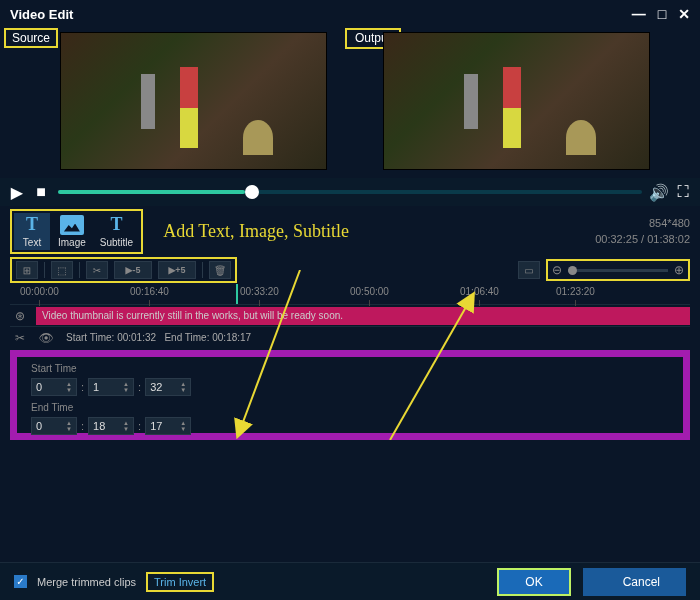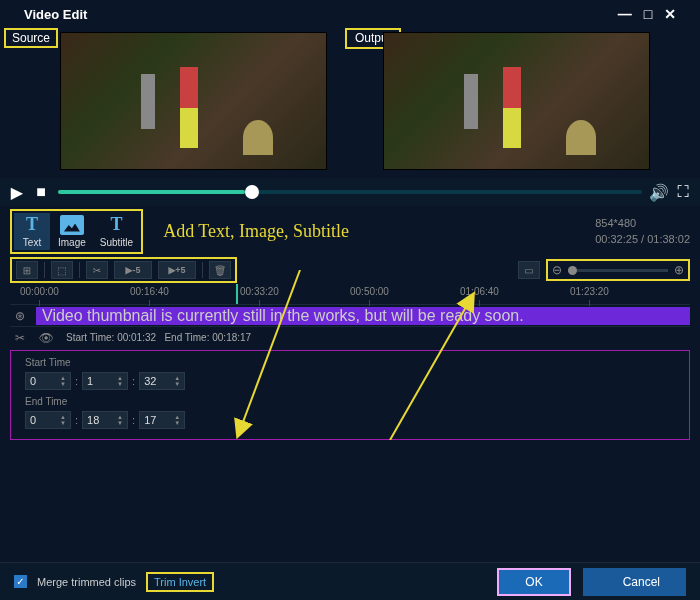--- a/index.html
+++ b/index.html
@@ -1,18 +1,18 @@
 <!DOCTYPE html>
 <html><head>
 <meta charset="utf-8">
 <style>
   * { box-sizing: border-box; margin: 0; padding: 0; font-family: Arial, sans-serif; }
   body { background: #0a1628; color: #ccc; width: 700px; height: 600px; overflow: hidden; position: relative; }
   
-  .titlebar { display: flex; justify-content: space-between; align-items: center; padding: 6px 24px; font-size: 13px; font-weight: bold; color: #fff; }
+  .titlebar { display: flex; justify-content: space-between; align-items: center; padding: 6px 10px; font-size: 13px; font-weight: bold; color: #fff; }
   .win-controls { display: flex; gap: 12px; font-size: 14px; }
   .win-controls span { cursor: pointer; }
   
   .preview-area { display: flex; justify-content: center; padding: 4px 50px 8px 60px; gap: 56px; height: 150px; position: relative; }
   .source-label { position: absolute; left: 4px; top: 0; border: 2px solid #e8d834; padding: 1px 6px; font-size: 12px; color: #fff; background: #0a1628; }
   .output-label { position: absolute; left: 345px; top: 0; border: 2px solid #e8d834; padding: 1px 8px 2px; font-size: 12px; color: #fff; background: #0a1628; }
   .preview { flex: 1; background: linear-gradient(135deg, #3a2818 0%, #2a3818 30%, #4a3828 60%, #2a2818 100%); border: 1px solid #000; position: relative; overflow: hidden; }
   .preview::before { content: ''; position: absolute; left: 45%; top: 25%; width: 18px; height: 50px; background: #c84040; }
   .preview::after { content: ''; position: absolute; left: 45%; top: 55%; width: 18px; height: 40px; background: #d8d840; }
   .person { position: absolute; }
@@ -27,60 +27,60 @@
   
   .tool-row { display: flex; align-items: center; padding: 6px 10px; gap: 20px; height: 50px; }
   .tool-group { display: flex; gap: 2px; border: 2px solid #e8d834; padding: 2px; }
   .tool-btn { display: flex; flex-direction: column; align-items: center; gap: 2px; padding: 2px 6px; cursor: pointer; }
   .tool-btn.active { background: #1a3a5a; }
   .tool-icon { width: 24px; height: 20px; display: flex; align-items: center; justify-content: center; font-size: 18px; color: #5ab4e8; font-weight: bold; font-family: Georgia, serif; }
   .tool-icon.img { background: #5ab4e8; border-radius: 2px; position: relative; }
   .tool-icon.img::after { content: ''; position: absolute; left: 4px; bottom: 3px; width: 16px; height: 8px; background: #0a1628; clip-path: polygon(0 100%, 30% 20%, 50% 60%, 70% 0, 100% 100%); }
   .tool-label { font-size: 10px; color: #ddd; }
   .annotation { color: #e8d834; font-size: 18px; font-family: Georgia, serif; }
-  .meta { margin-left: auto; text-align: left; font-size: 11px; color: #888; line-height: 1.5; }
+  .meta { margin-left: auto; text-align: right; font-size: 11px; color: #888; line-height: 1.5; }
   
   .edit-toolbar { display: flex; align-items: center; padding: 2px 10px; gap: 6px; height: 28px; }
   .edit-group { display: flex; align-items: center; gap: 6px; border: 2px solid #e8d834; padding: 2px 4px; }
   .edit-btn { width: 22px; height: 18px; background: #1a2a3a; border: 1px solid #2a3a4a; display: flex; align-items: center; justify-content: center; font-size: 10px; color: #888; cursor: pointer; }
   .edit-btn.wide { width: 38px; font-size: 9px; font-weight: bold; }
   .sep { width: 1px; height: 16px; background: #2a3a4a; }
   .zoom-group { margin-left: auto; display: flex; align-items: center; gap: 6px; }
   .zoom-box { display: flex; align-items: center; gap: 6px; border: 2px solid #e8d834; padding: 2px 4px; }
   .zoom-slider { width: 100px; height: 3px; background: #2a3a4a; position: relative; }
   .zoom-thumb { position: absolute; left: 0; top: -3px; width: 9px; height: 9px; background: #888; border-radius: 50%; }
   
   .timeline { padding: 4px 10px 2px 40px; font-size: 10px; color: #888; position: relative; height: 20px; }
   .time-tick { position: absolute; top: 2px; }
   .time-tick::before { content: ''; position: absolute; left: 50%; top: 14px; width: 1px; height: 6px; background: #444; }
   .playhead { position: absolute; top: 0; width: 2px; height: 20px; background: #2ec8a0; }
   
   .track-area { padding: 0 10px; }
   .track-row { display: flex; align-items: center; height: 22px; gap: 6px; border-top: 1px solid #1a2a3a; }
   .track-icon { width: 20px; display: flex; justify-content: center; color: #888; font-size: 12px; }
-  .track-content { flex: 1; background: #6d28d9; height: 18px; font-size: 16px; color: #ccc; padding: 2px 6px; display: flex; align-items: center; }
+  .track-content { flex: 1; background: #be185d; height: 18px; font-size: 10px; color: #ccc; padding: 2px 6px; display: flex; align-items: center; }
   .track-times { font-size: 10px; color: #aaa; padding-left: 4px; }
   
-  .props { padding: 6px 14px; border: 1px solid #a21caf; margin: 2px 10px 0; height: 90px; position: relative; }
+  .props { padding: 6px 14px; border: 7px solid #a21caf; margin: 2px 10px 0; height: 90px; position: relative; }
   .prop-label { font-size: 10px; color: #888; margin-bottom: 4px; }
   .time-inputs { display: flex; align-items: center; gap: 4px; margin-bottom: 6px; }
   .spinner { display: flex; align-items: center; background: #1a2a3a; border: 1px solid #2a3a4a; padding: 2px 4px; font-size: 11px; color: #ddd; width: 46px; justify-content: space-between; }
   .spinner-arrows { display: flex; flex-direction: column; font-size: 6px; line-height: 6px; color: #888; }
   .colon { color: #888; font-size: 11px; }
   .annotation2 { position: absolute; left: 280px; top: 40px; color: #e8d834; font-size: 17px; font-family: Georgia, serif; width: 360px; line-height: 1.3; }
   
   .arrow { position: absolute; pointer-events: none; }
   
   .footer { position: absolute; bottom: 0; left: 0; right: 0; display: flex; align-items: center; padding: 8px 14px; gap: 10px; background: #0a1a2a; border-top: 1px solid #1a2a3a; height: 38px; }
   .checkbox { width: 13px; height: 13px; background: #2a7ac8; display: flex; align-items: center; justify-content: center; color: #fff; font-size: 10px; }
   .footer-label { font-size: 11px; color: #ccc; }
   .trim-invert { border: 2px solid #e8d834; padding: 2px 6px; font-size: 11px; color: #5ab4e8; cursor: pointer; }
   .footer-btns { margin-left: auto; display: flex; gap: 12px; }
   .btn { padding: 5px 26px; font-size: 12px; cursor: pointer; border: none; color: #fff; }
-  .btn-ok { background: #1a6ab8; border: 2px solid #f0abfc; }
+  .btn-ok { background: #1a6ab8; border: 2px solid #bef264; }
   .btn-cancel { background: #1a5a9a; padding-left: 40px; }
 </style>
 </head>
 <body>
 
 <div class="titlebar">
   <span>Video Edit</span>
   <div class="win-controls">
     <span>—</span>
     <span>□</span>
@@ -157,21 +157,21 @@
     </div>
   </div>
 </div>
 
 <div class="timeline">
   <span class="time-tick" style="left:20px">00:00:00</span>
   <span class="time-tick" style="left:130px">00:16:40</span>
   <span class="time-tick" style="left:240px">00:33:20</span>
   <span class="time-tick" style="left:350px">00:50:00</span>
   <span class="time-tick" style="left:460px">01:06:40</span>
-  <span class="time-tick" style="left:570px">01:23:20</span>
+  <span class="time-tick" style="left:556px">01:23:20</span>
   <div class="playhead" style="left:236px"></div>
 </div>
 
 <div class="track-area">
   <div class="track-row">
     <div class="track-icon">⊛</div>
     <div class="track-content">Video thumbnail is currently still in the works, but will be ready soon.</div>
   </div>
   <div class="track-row">
     <div class="track-icon">✂</div>

